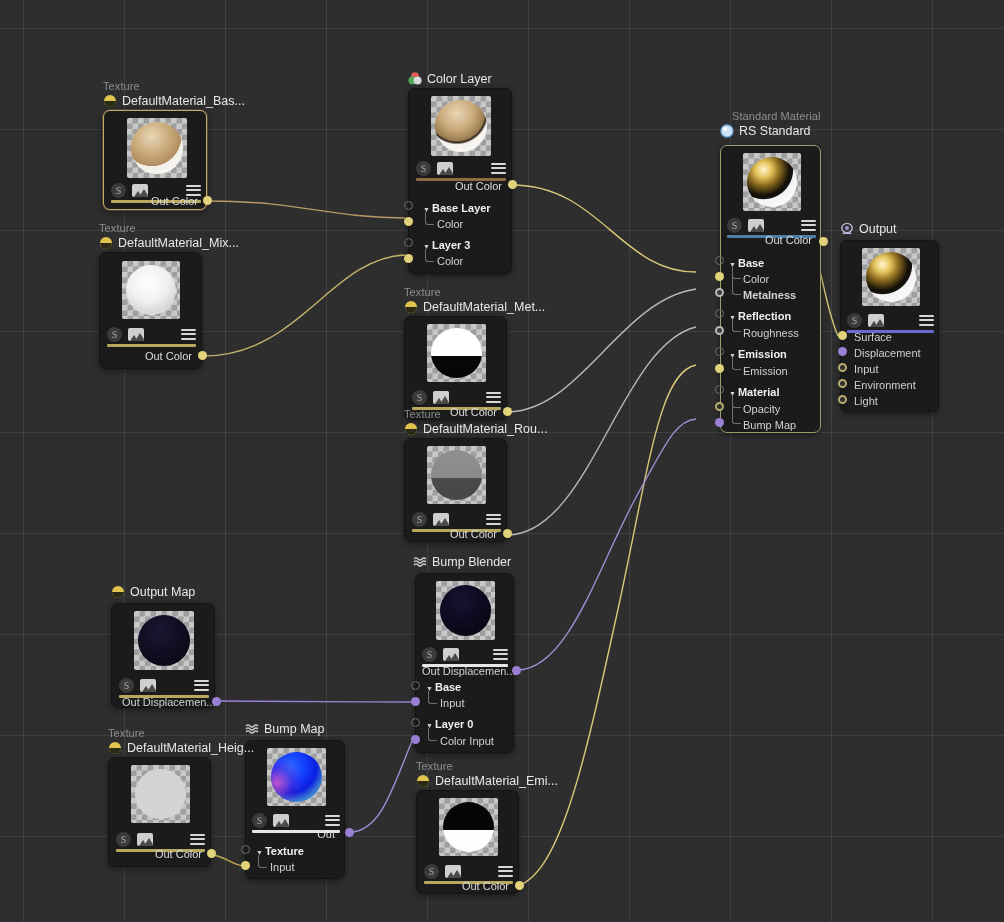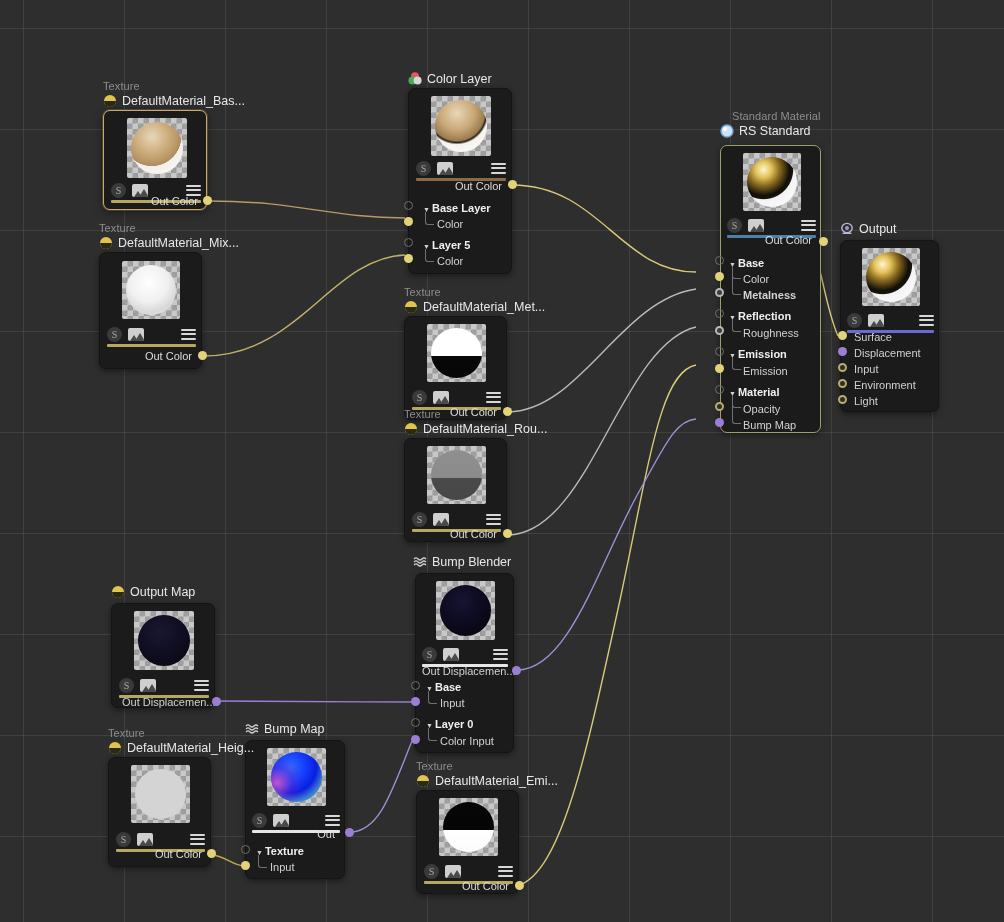--- a/index.html
+++ b/index.html
@@ -197,21 +197,21 @@
             <i></i>
             <i></i>
             <i></i>
           </div>
       </div>
       <div class="bar" style="left:7px;top:89px;width:90px;background:#8c6a44;"></div>
       <div class="outrow" style="right:9px;top:91px;">Out Color</div>
       <div class="grp" style="left:14px;top:113px;"><span class="tri">▼</span><span>Base Layer</span></div>
       <div class="elbow" style="left:16px;top:123px;width:8px;height:12px;"></div>
       <div class="sub" style="left:28px;top:129px;">Color</div>
-      <div class="grp" style="left:14px;top:150px;"><span class="tri">▼</span><span>Layer 5</span></div>
+      <div class="grp" style="left:14px;top:150px;"><span class="tri">▼</span><span>Layer 3</span></div>
       <div class="elbow" style="left:16px;top:160px;width:8px;height:12px;"></div>
       <div class="sub" style="left:28px;top:166px;">Color</div>
     </div>
     <div class="port y" style="left:100px;top:92px;"></div>
     <div class="port hollow" style="left:-4px;top:113px;"></div>
     <div class="port y" style="left:-4px;top:129px;"></div>
     <div class="port hollow" style="left:-4px;top:150px;"></div>
     <div class="port y" style="left:-4px;top:166px;"></div>
   </div>
 

